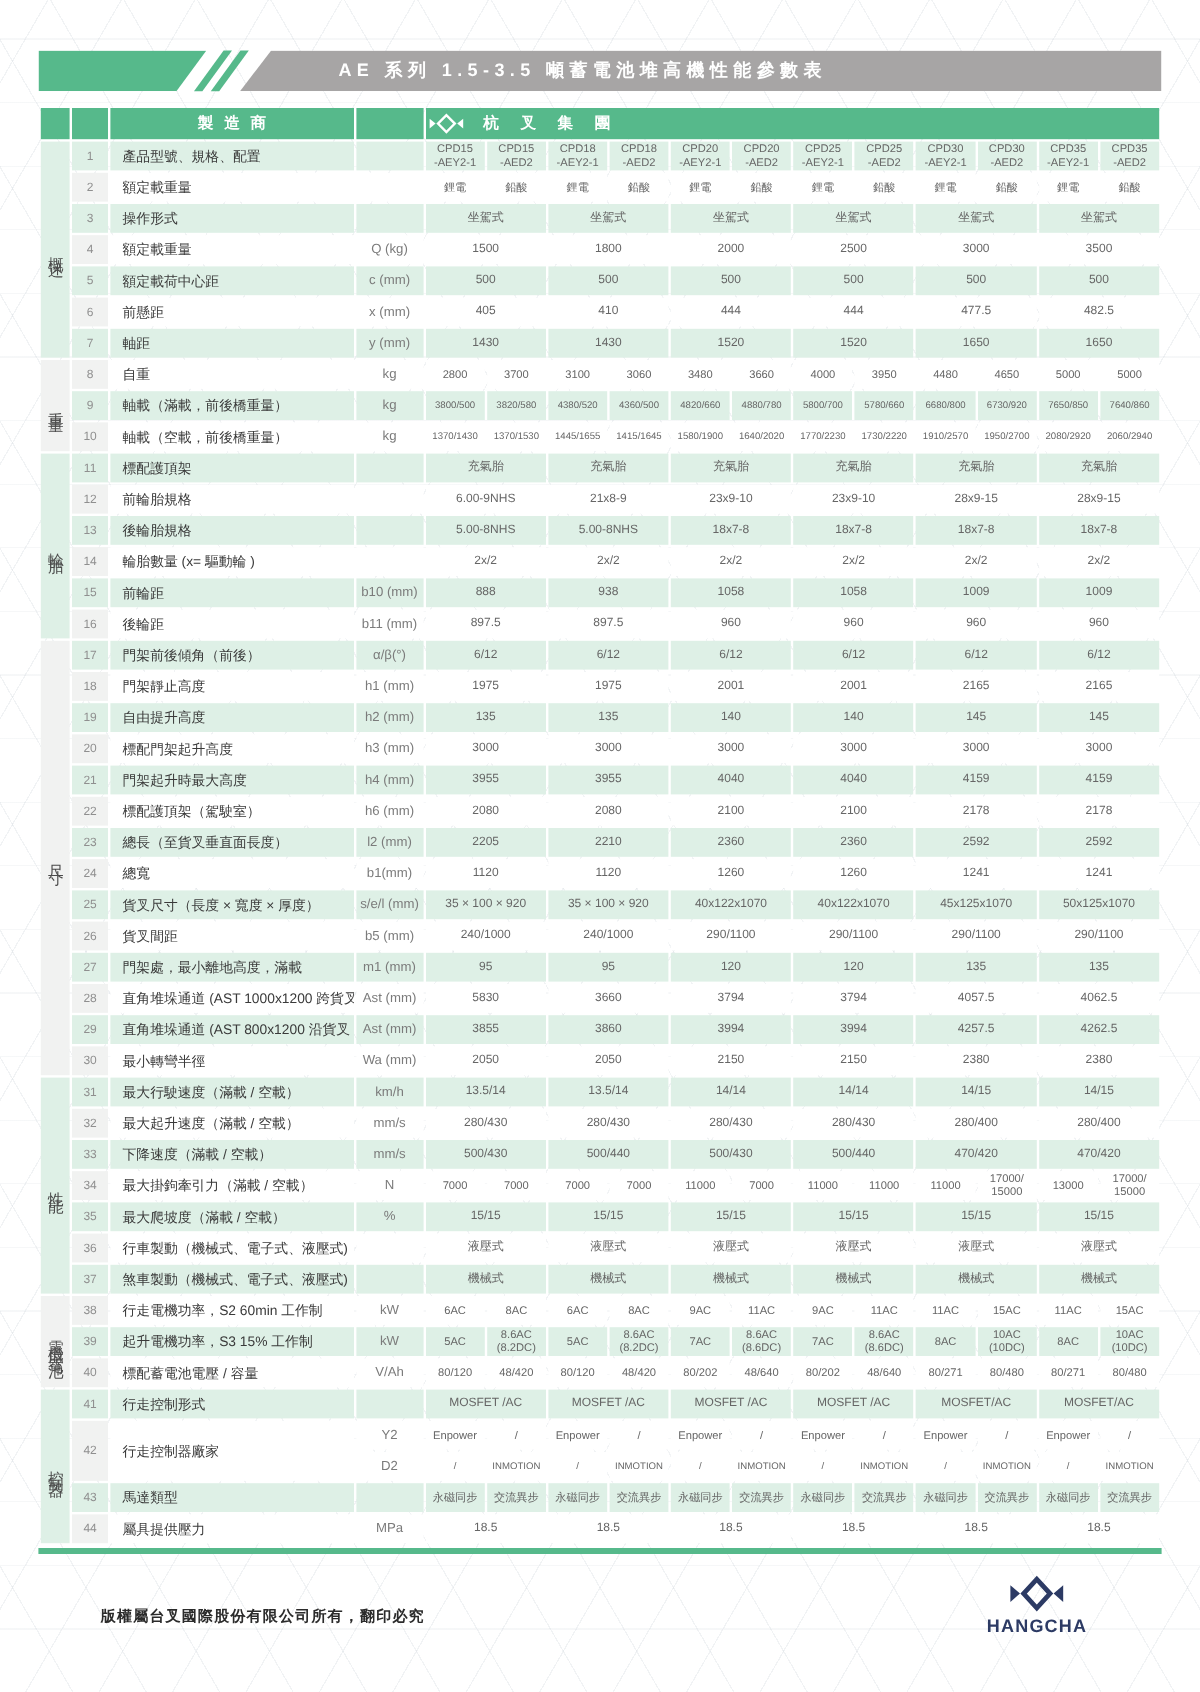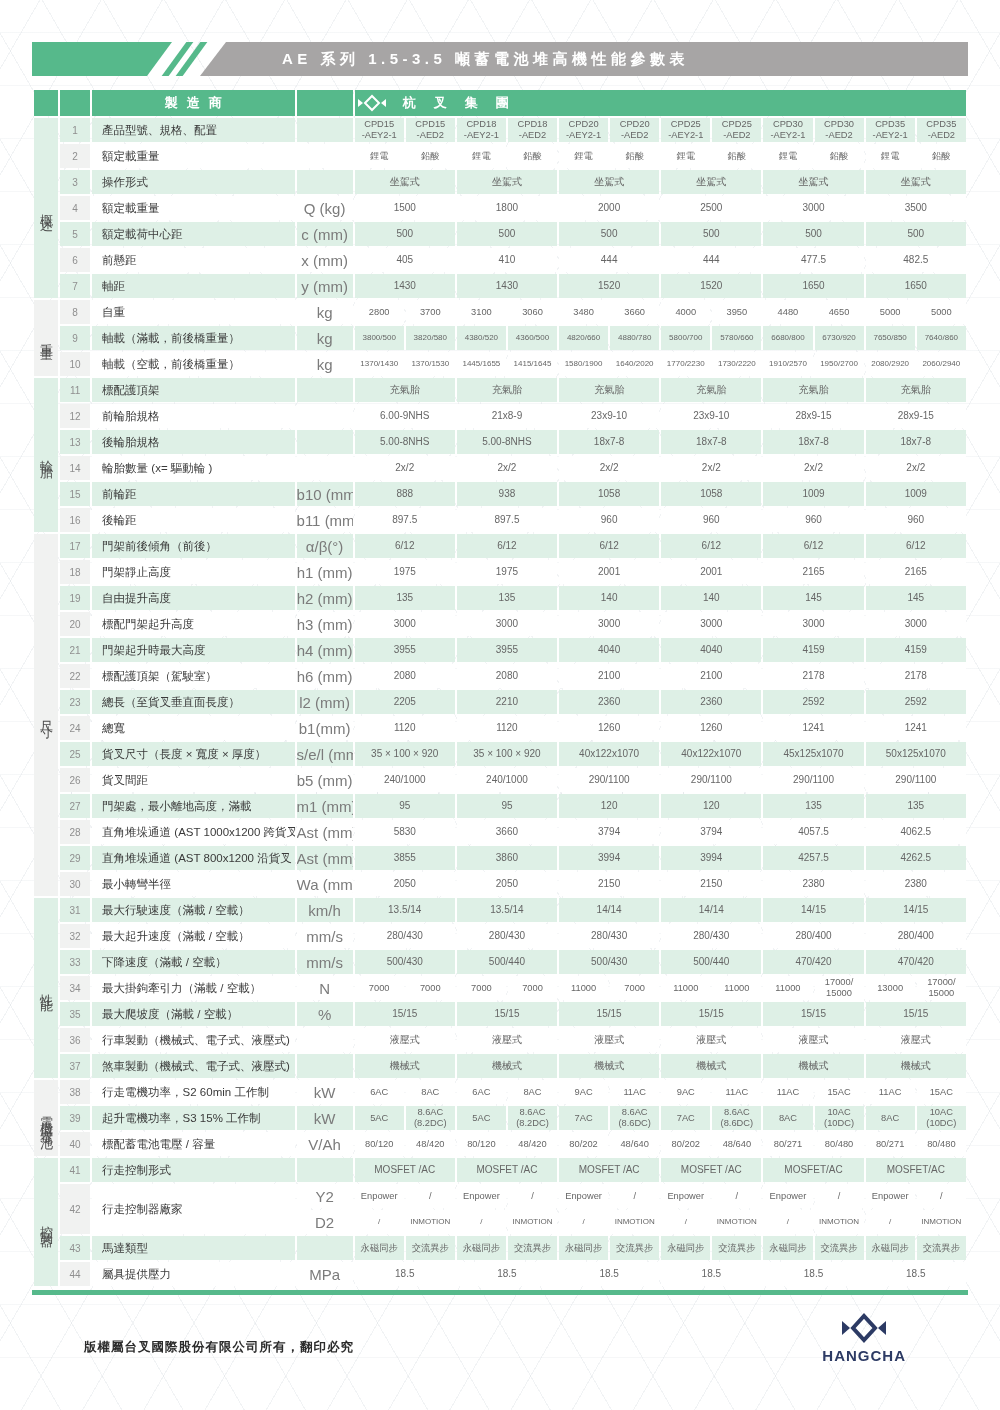--- a/index.html
+++ b/index.html
@@ -67,21 +67,21 @@
     background:var(--graycell) !important;
     writing-mode:vertical-rl;text-orientation:upright;
     font-size:13px;color:#4a4a4a;letter-spacing:5px;line-height:24px;
   }
   td.gcell.g-green{background:var(--tint) !important;}
   td.no{font-size:10px;color:var(--soft);}
   td.lab{
     text-align:left;padding-left:10px;font-size:11.5px;color:#3a3a3a;
     white-space:nowrap;
   }
-  td.unit{font-size:15px;color:#7b7b7b;white-space:nowrap;}
+  td.unit{font-size:11px;color:#7b7b7b;white-space:nowrap;}
   td.val{color:#666;white-space:pre-line;line-height:1.15;}
   td.md{font-size:10px;}
   td.sm{font-size:9.3px;}
   td.xs{font-size:8px;}
 
   
   .endbar{height:5px;background:var(--green);margin-top:2px;}
   .footer{position:relative;height:105px;}
   .copyright{
     position:absolute;left:52px;top:44px;font-size:12.5px;font-weight:bold;

